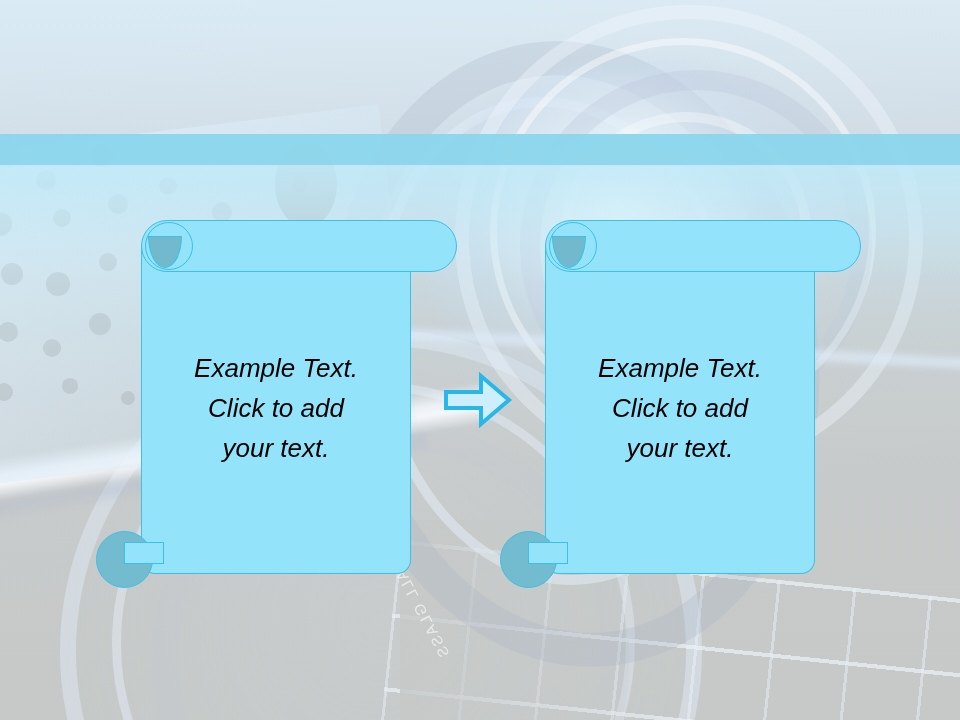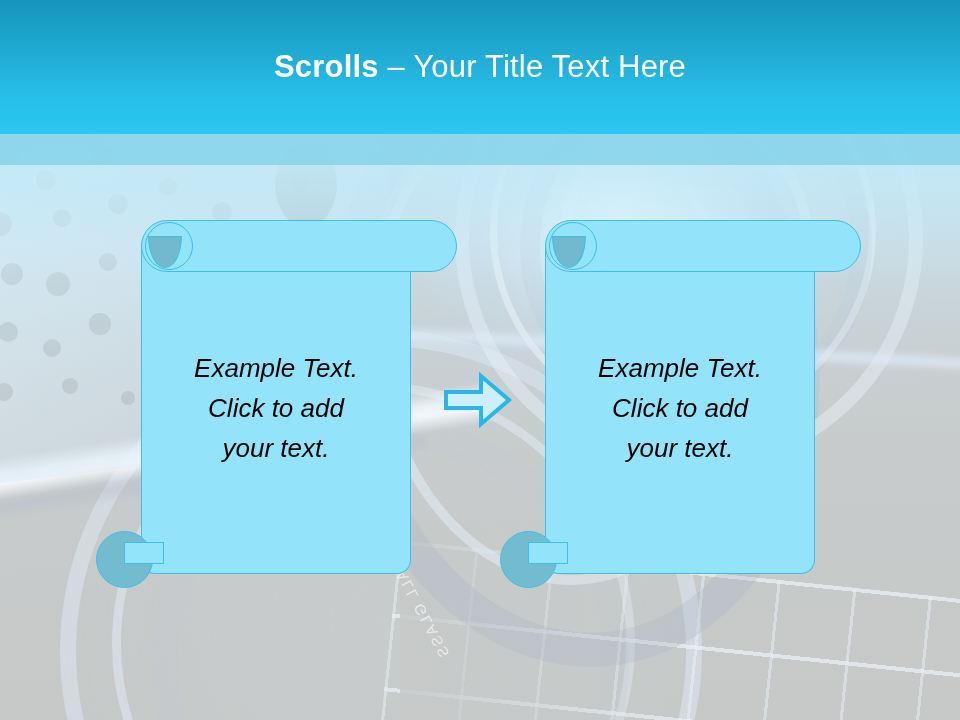--- a/index.html
+++ b/index.html
@@ -362,23 +362,20 @@
       <div class="dot" style="left: -5px; top: 247px; width: 18px; height: 18px;"></div>
       <div class="dot" style="left: 62px; top: 242px; width: 16px; height: 16px;"></div>
       <div class="dot" style="left: 121px; top: 255px; width: 14px; height: 14px;"></div>
     </div>
   <div class="gray-ellipse"></div>
 
   <div class="blue-wash"></div>
   <div class="blue-band-soft"></div>
   <div class="blue-band"></div>
 
-  <div class="header">
-    <div class="header-title"><span class="strong">Scrolls</span><span class="rest"> – </span><span class="rest">Your Title Text Here</span></div>
-  </div>
 
   <div class="scroll">
 
     <div class="scroll-body" style="left:141px; top:244px; width:270px; height:330px; border-radius:0 0 14px 14px; border-top:none;"></div>
 
     <div class="scroll-bottom-circle" style="left:96px; top:531px; width:57px; height:57px;"></div>
     <div class="scroll-body" style="left:124px; top:542px; width:40px; height:22px; border-radius:0 0 0 0;"></div>
 
     <div class="scroll-bar" style="left:141px; top:220px; width:316px; height:52px;"></div>
 

